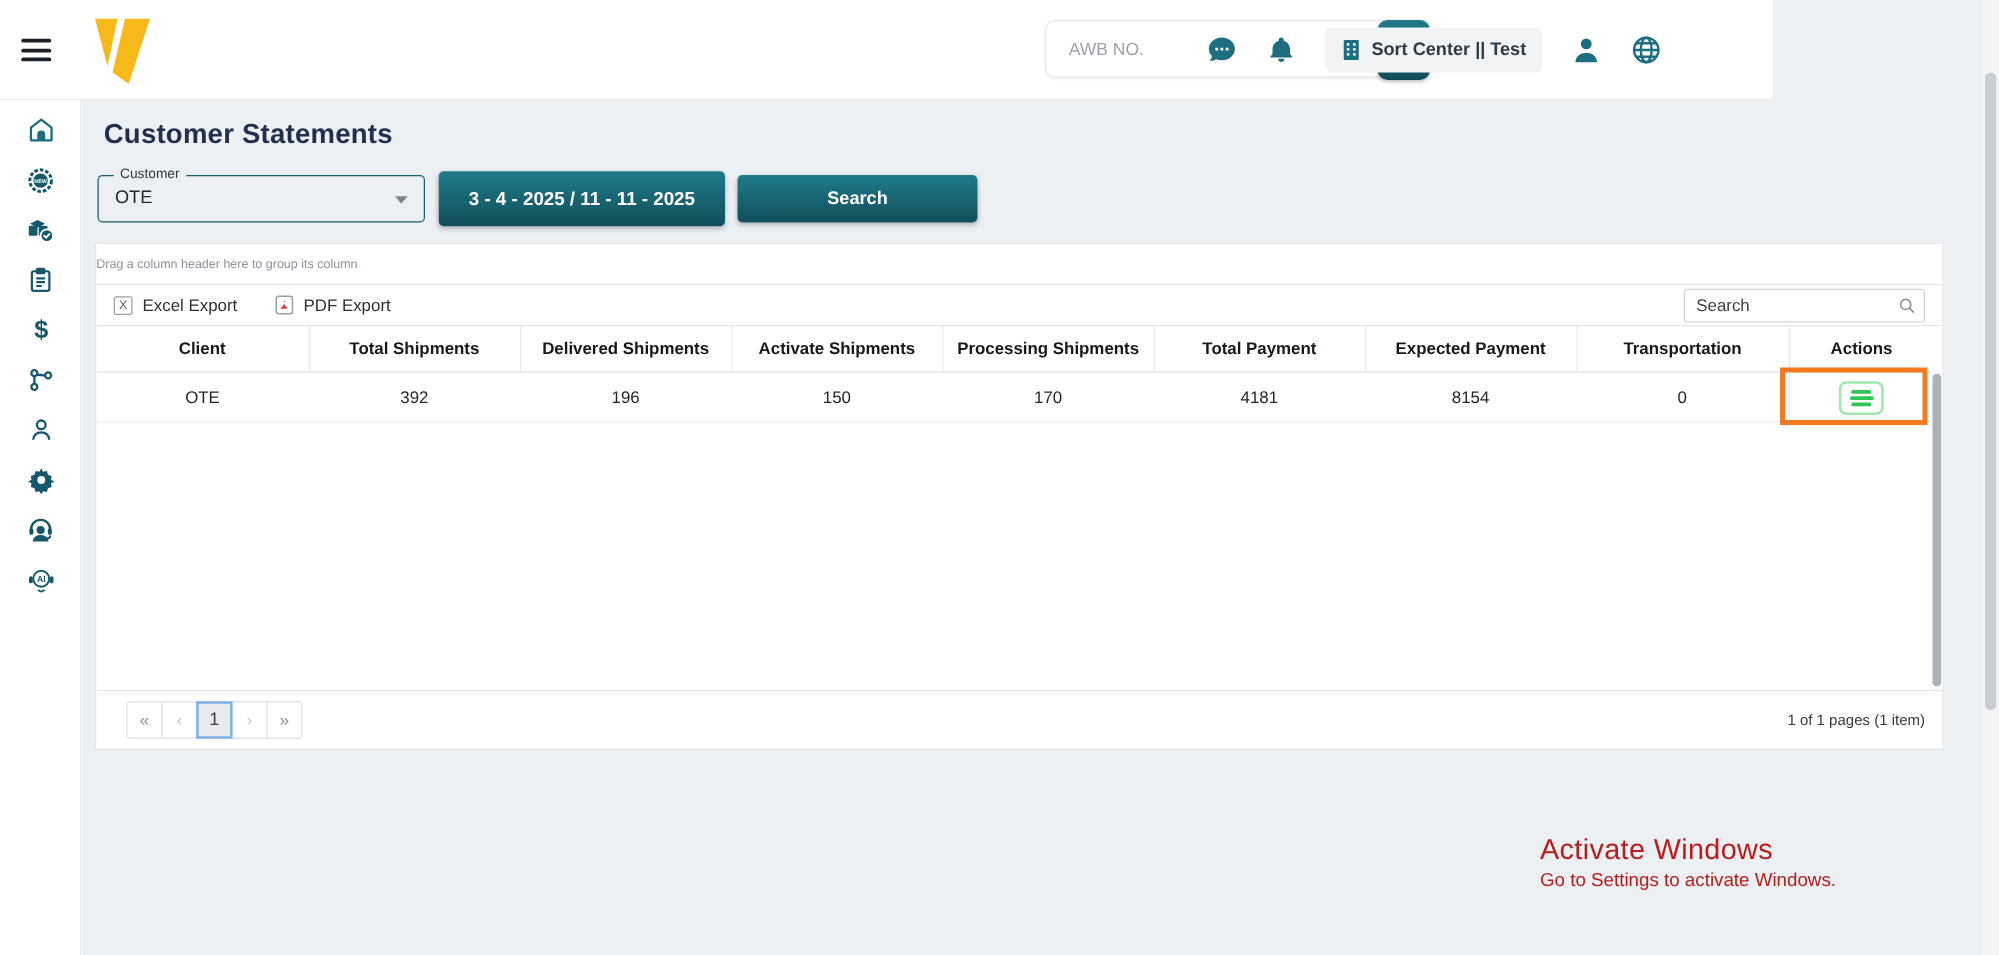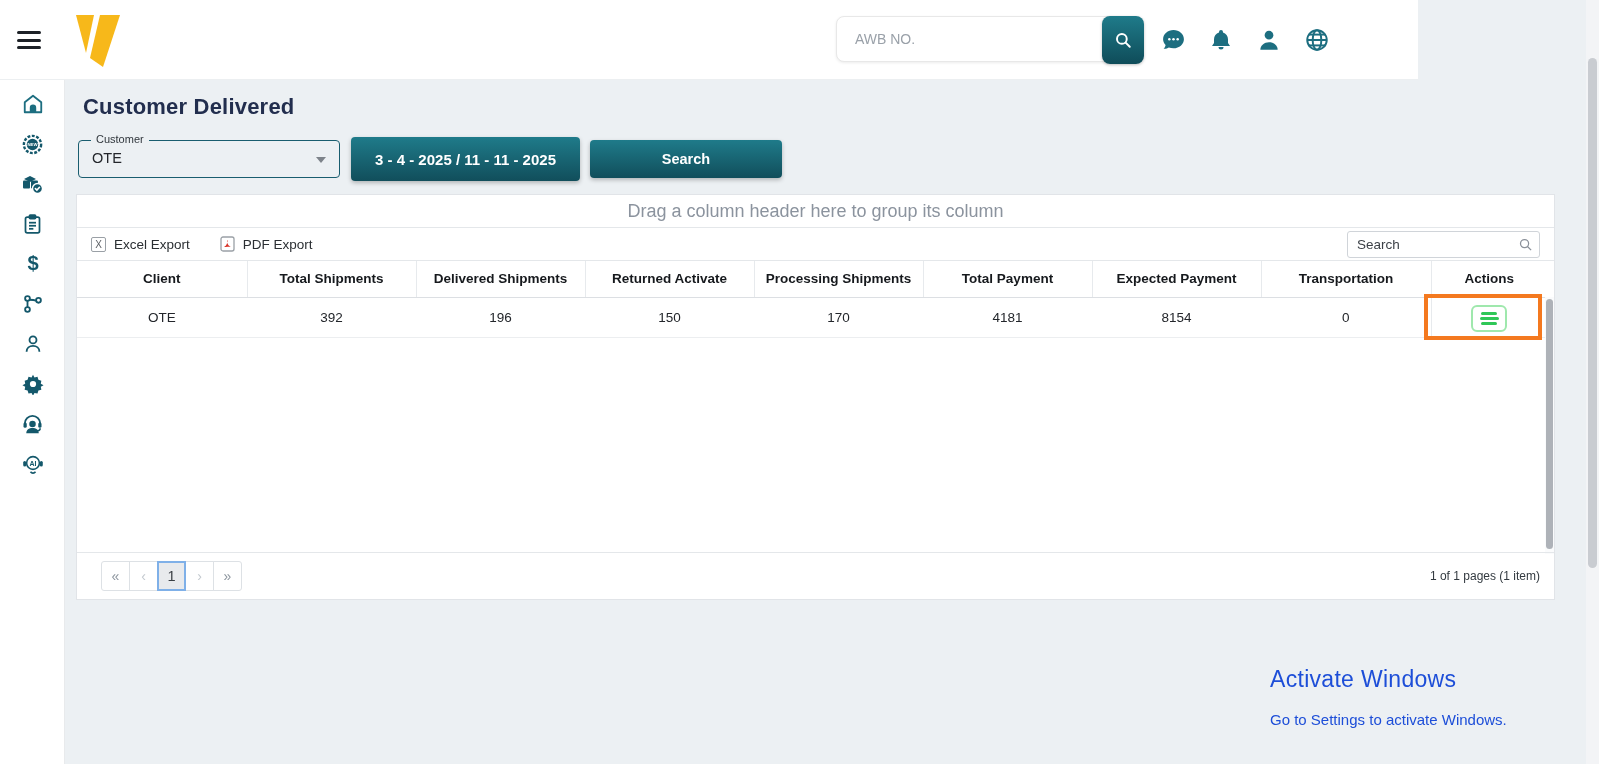--- a/index.html
+++ b/index.html
@@ -33,21 +33,21 @@
   .customer-select .flabel { position:absolute; left:12px; top:-8px; background:#ecf0f3; padding:0 5px; font-size:11px; color:#30363c; }
   .customer-select .fvalue { position:absolute; left:13px; top:9px; font-size:14.5px; color:#23262b; }
   .customer-select .arrow { position:absolute; right:13px; top:16px; width:0; height:0; border-left:5px solid transparent; border-right:5px solid transparent; border-top:6px solid #7d838a; }
 
   .btn-teal { border:none; color:#fff; font-weight:700; font-family:"Liberation Sans",sans-serif; background:linear-gradient(180deg,#1f7b8a 0%,#114e5b 100%); border-radius:4px; box-shadow:0 2px 4px rgba(0,0,0,.25); cursor:pointer; }
   .date-btn { position:absolute; left:351px; top:137px; width:229px; height:44px; font-size:15px; }
   .search-btn { position:absolute; left:590px; top:140px; width:192px; height:38px; font-size:14.5px; }
 
   
   .grid { position:absolute; left:76px; top:194px; width:1479px; height:406px; background:#fff; border:1px solid #e1e4e8; }
-  .group-row { height:33px; border-bottom:1px solid #e4e7ea; display:flex; align-items:center; justify-content:center; font-size:18px; color:#8b939e; }
+  .group-row { height:33px; border-bottom:1px solid #e4e7ea; display:flex; align-items:center; justify-content:flex-start; font-size:10px; color:#8b939e; }
   .tool-row { height:33px; border-bottom:1px solid #e4e7ea; display:flex; align-items:center; padding:0 14px; position:relative; }
   .export-btn { display:flex; align-items:center; gap:8px; margin-right:30px; cursor:pointer; font-size:13.5px; color:#2b2f33; }
   .xls-box { width:15px; height:15px; border:1px solid #9aa0a6; border-radius:2px; font-size:10px; color:#5f6368; display:flex; align-items:center; justify-content:center; }
   .grid-search { position:absolute; right:14px; top:3px; width:193px; height:27px; }
   .grid-search input { width:100%; height:100%; border:1px solid #d0d4d9; border-radius:3px; padding:0 26px 0 9px; font-size:13.5px; color:#2b2f33; font-family:"Liberation Sans",sans-serif; outline:none; }
   .grid-search input::placeholder { color:#3c4147; }
   .grid-search .mag { position:absolute; right:7px; top:6px; color:#8a9099; }
 
   table.dx { width:1470px; border-collapse:collapse; table-layout:fixed;padding-left:32px; }
   table.dx th { height:36px; font-size:13.5px; font-weight:700; color:#16191d; border-bottom:1px solid #dcdfe3; border-left:1px solid #e7eaed; text-align:center; cursor:pointer; }
@@ -64,23 +64,23 @@
   .pager-row { position:absolute; left:0; bottom:0; width:100%; height:47px; border-top:1px solid #e4e7ea; display:flex; align-items:center; padding:0 14px; }
   .pager { display:flex; margin-left:10px; }
   .pbtn { width:29px; height:30px; background:#fff; border:1px solid #dde1e5; margin-right:-1px; display:flex; align-items:center; justify-content:center; font-size:14px; color:#8c959e; cursor:pointer; }
   .pbtn.disabled { color:#c3c9cf; }
   .pbtn.first { border-radius:3px 0 0 3px; } .pbtn.last { border-radius:0 3px 3px 0; }
   .pbtn.current { background:#e8eaed; border:2px solid #7fb0e8; color:#3a3f44; z-index:2; font-size:14.5px; }
   .pager-summary { margin-left:auto; font-size:12px; color:#333a40; }
 
   .highlight-box { position:absolute; left:1424px; top:294px; width:118px; height:46px; border:4px solid #f4791f; z-index:6; pointer-events:none; }
 
-  .watermark { position:absolute; left:1270px; top:666px; color:#1d4ed8; }
+  .watermark { position:absolute; left:1232px; top:666px; color:#b91c1c; }
   .watermark .w1 { font-size:23px; letter-spacing:.3px; }
-  .watermark .w2 { font-size:15px; margin-top:18px; }
+  .watermark .w2 { font-size:15px; margin-top:3px; }
 
   .win-scrollbar { position:absolute; right:0; top:0; width:13px; height:764px; background:#f3f4f6; z-index:9; }
   .win-scrollbar .thumb { position:absolute; left:2px; top:58px; width:9px; height:510px; border-radius:5px; background:#c9ccd1; }
 
   svg { display:block; }
 </style>
 </head>
 <body>
 
 <div class="topbar">
@@ -114,20 +114,32 @@
           <circle cx="8" cy="10.8" r="1.2" fill="#fff"></circle>
           <circle cx="12" cy="10.8" r="1.2" fill="#fff"></circle>
           <circle cx="16" cy="10.8" r="1.2" fill="#fff"></circle>
         </svg>
     </div>
     <div class="ticon">
       <svg width="24" height="24" viewBox="0 0 24 24" fill="#1d6e80">
           <path d="M12 2a2 2 0 0 1 2 2v.5c2.9.9 5 3.6 5 6.7V15l2 3H3l2-3v-3.8c0-3.1 2.1-5.8 5-6.7V4a2 2 0 0 1 2-2z"></path>
           <path d="M9.5 19h5a2.5 2.5 0 0 1-5 0z"></path>
         </svg>
+    </div>
+    <div class="station-chip">
+      <svg width="16" height="18" viewBox="0 0 16 18" fill="#1d6e80">
+          <rect x="2" y="1" width="12" height="16" rx="1"></rect>
+          <rect x="4.5" y="3.5" width="2" height="2" fill="#fff"></rect>
+          <rect x="9.5" y="3.5" width="2" height="2" fill="#fff"></rect>
+          <rect x="4.5" y="7.5" width="2" height="2" fill="#fff"></rect>
+          <rect x="9.5" y="7.5" width="2" height="2" fill="#fff"></rect>
+          <rect x="4.5" y="11.5" width="2" height="2" fill="#fff"></rect>
+          <rect x="9.5" y="11.5" width="2" height="2" fill="#fff"></rect>
+        </svg>
+      <span class="label">Sort Center || Test</span>
     </div>
     <div class="ticon">
       <svg width="26" height="26" viewBox="0 0 24 24" fill="#1d6e80">
           <circle cx="12" cy="7.5" r="4"></circle>
           <path d="M4 21c0-4 3.6-7 8-7s8 3 8 7z"></path>
         </svg>
     </div>
     <div class="ticon">
       <svg width="26" height="26" viewBox="0 0 24 24" fill="none" stroke="#1d6e80" stroke-width="1.8">
           <circle cx="12" cy="12" r="9"></circle>
@@ -212,21 +224,21 @@
     <svg width="24" height="24" viewBox="0 0 24 24" fill="none" stroke="#14586b" stroke-width="1.6">
         <circle cx="12" cy="11" r="6.4"></circle>
         <text x="12" y="13.6" font-size="7" font-weight="bold" fill="#14586b" stroke="none" text-anchor="middle" font-family="Liberation Sans, sans-serif">AI</text>
         <rect x="2.2" y="9" width="3" height="5.6" rx="1.5" fill="#14586b" stroke="none"></rect>
         <rect x="18.8" y="9" width="3" height="5.6" rx="1.5" fill="#14586b" stroke="none"></rect>
         <path d="M9.5 19.8 a3 3 0 0 0 5 0"></path>
       </svg>
   </div>
 </div>
 
-<div class="page-title">Customer Delivered</div>
+<div class="page-title">Customer Statements</div>
 
 <div class="customer-select">
   <span class="flabel">Customer</span>
   <span class="fvalue">OTE</span>
   <span class="arrow"></span>
 </div>
 
 <button class="btn-teal date-btn">3 - 4 - 2025 / 11 - 11 - 2025</button>
 <button class="btn-teal search-btn">Search</button>
 
@@ -269,21 +281,21 @@
         <col style="width:169px">
         <col style="width:169px">
         <col style="width:170px">
         <col>
     </colgroup>
     <thead>
       <tr>
         <th>Client</th>
         <th>Total Shipments</th>
         <th>Delivered Shipments</th>
-        <th>Returned Activate</th>
+        <th>Activate Shipments</th>
         <th>Processing Shipments</th>
         <th>Total Payment</th>
         <th>Expected Payment</th>
         <th>Transportation</th>
         <th>Actions</th>
       </tr>
     </thead>
     <tbody>
       <tr>
         <td>OTE</td>

